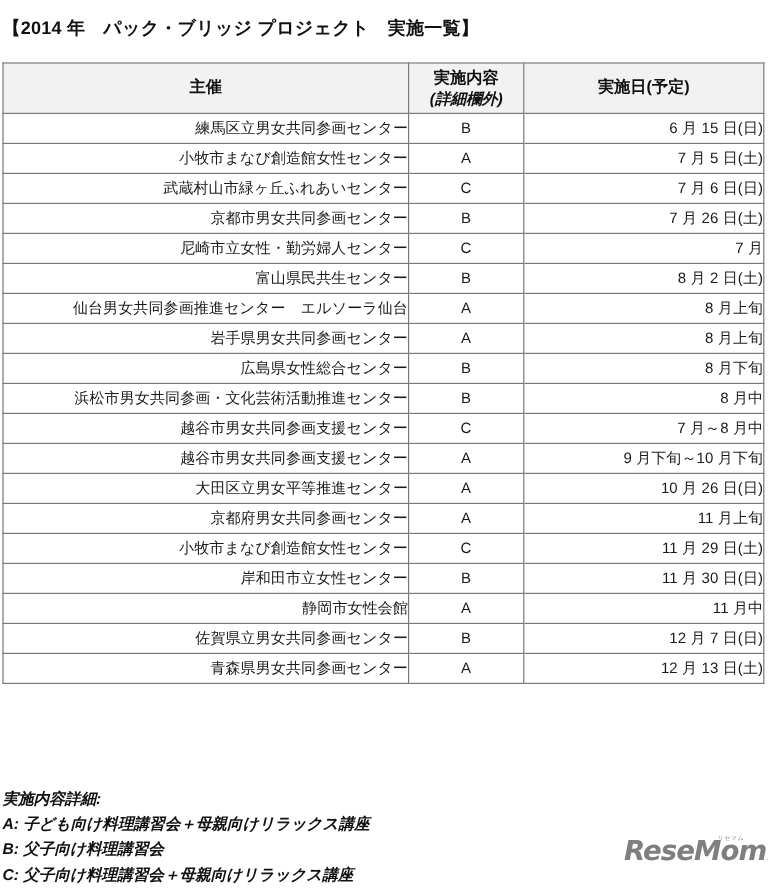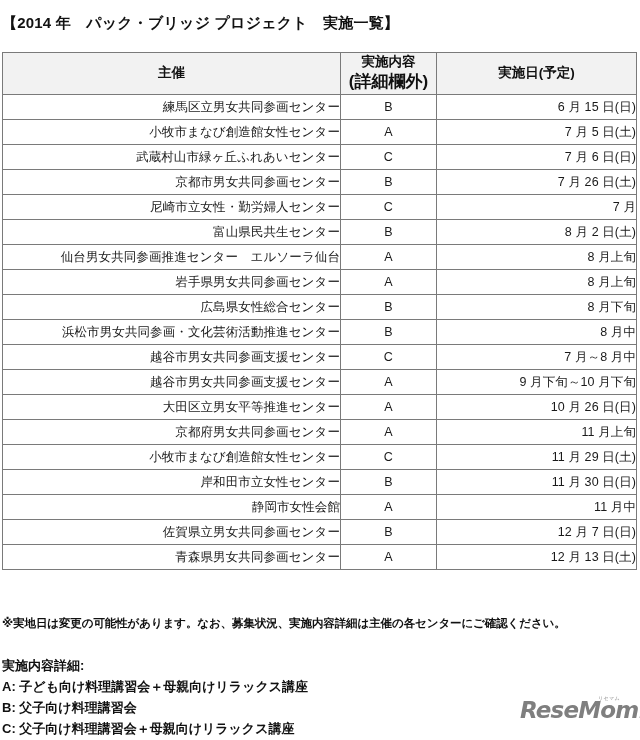--- a/index.html
+++ b/index.html
@@ -87,21 +87,22 @@
     letter-spacing: 0.3px;
   }
   td.cell-date {
     text-align: right;
     padding-left: 5px;
     letter-spacing: 0.1px;
   }
 
   .head-sub {
     display: block;
-    font-size: 17px;
+    font-size: 13px;
+    font-style: italic;
   }
 
   .note-main {
     position: absolute;
     left: 2px;
     top: 616px;
     font-size: 11.5px;
     font-weight: bold;
     letter-spacing: -0.1px;
     white-space: nowrap;
@@ -110,21 +111,21 @@
 
   .legend {
     position: absolute;
     left: 2px;
     top: 655px;
     font-size: 13px;
     font-weight: bold;
     line-height: 21px;
     color: #111111;
   }
-  .legend div { white-space: nowrap; }
+  .legend div { white-space: nowrap; font-style: italic; }
 
   .logo {
     position: absolute;
     left: 520px;
     top: 697px;
     width: 112px;
     height: 30px;
     color: #808080;
   }
   .logo-text {
@@ -270,21 +271,20 @@
           </tr>
           <tr>
             <td class="cell-host">青森県男女共同参画センター</td>
             <td class="cell-content">A</td>
             <td class="cell-date">12 月 13 日(土)</td>
           </tr>
         </tbody>
     </table>
   </div>
 
-  <div class="note-main">※実地日は変更の可能性があります。なお、募集状況、実施内容詳細は主催の各センターにご確認ください。</div>
 
   <div class="legend">
     <div>実施内容詳細:</div>
     <div>A: 子ども向け料理講習会＋母親向けリラックス講座</div>
     <div>B: 父子向け料理講習会</div>
     <div>C: 父子向け料理講習会＋母親向けリラックス講座</div>
   </div>
 
   <div class="logo">
     <span class="logo-text">ReseMom.</span>

